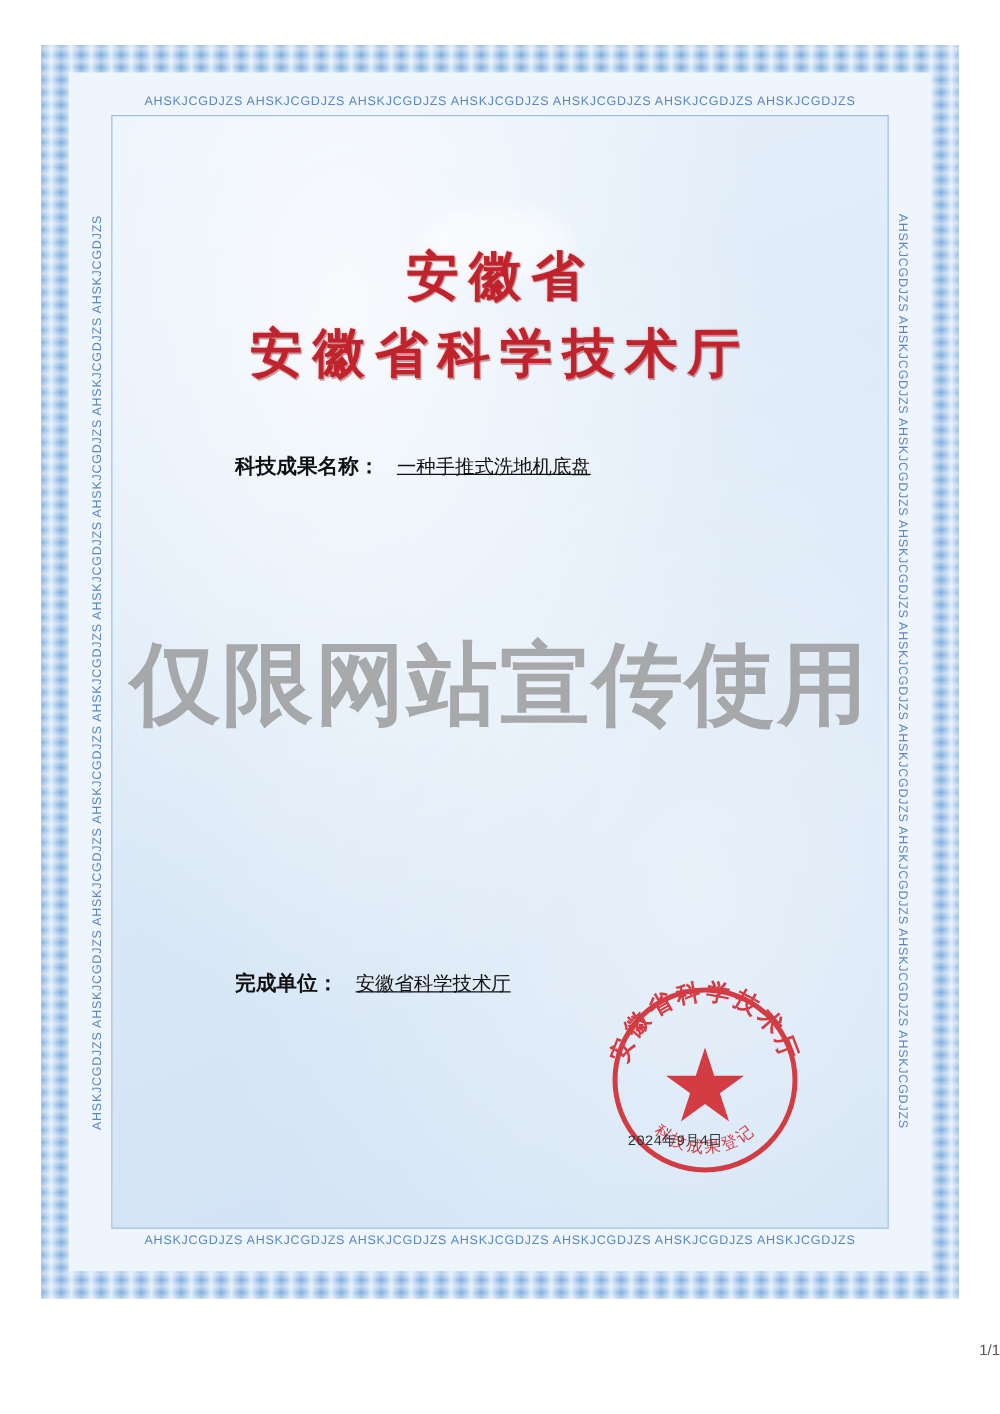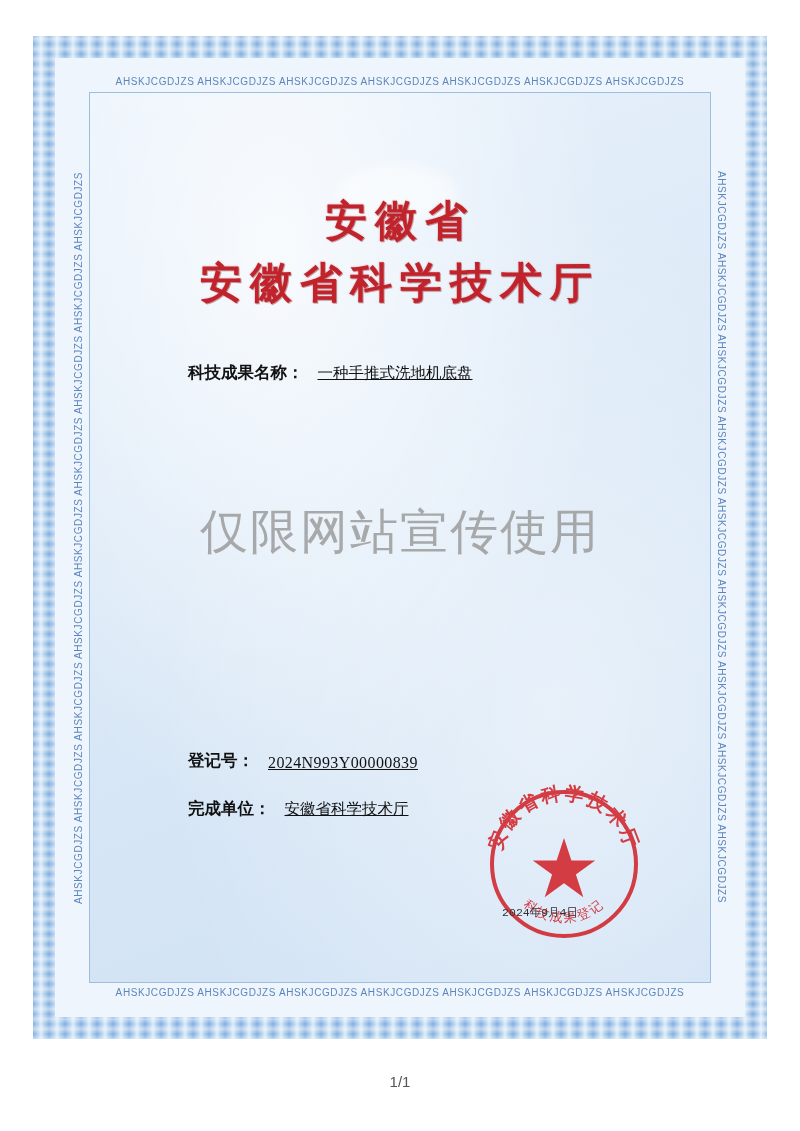--- a/index.html
+++ b/index.html
@@ -218,38 +218,38 @@
     font-family: Liberation Mono, monospace;
   }
 
   
   .watermark {
     position: absolute;
     left: 0;
     right: 0;
     top: 500px;
     text-align: center;
-    font-size: 48px;
-    font-weight: normal;
+    font-size: 72px;
+    font-weight: bold;
     color: rgba(110,110,110,0.58);
     letter-spacing: 2px;
     z-index: 10;
     pointer-events: none;
     font-family: "DejaVu Sans", "Liberation Sans", sans-serif;
     text-shadow: 0 0 1px rgba(255,255,255,0.5);
   }
 
   
   .page-footer {
     position: absolute;
     left: 0;
     right: 0;
     top: 1073px;
-    text-align: center;
-    font-size: 15px;
+    text-align: right;
+    font-size: 12px;
     color: #555;
     font-family: "Liberation Sans", sans-serif;
   }
 </style>
 </head>
 <body>
 
 <div class="cert-page">
 
   <div class="border-outer"></div>
@@ -276,24 +276,20 @@
       </div>
 
       <div class="gap-lg"></div>
 
 
       <div class="gap-xl"></div>
 
 
       <div class="gap-xxl"></div>
 
-      <div class="field-row">
-        <span class="field-label">登记号：</span>
-        <span class="field-value field-value-mono">2024N993Y00000839</span>
-      </div>
 
       <div class="gap-sm"></div>
 
       <div class="field-row">
         <span class="field-label">完成单位：</span>
         <span class="field-value">安徽省科学技术厅</span>
       </div>
 
     </div>
 

